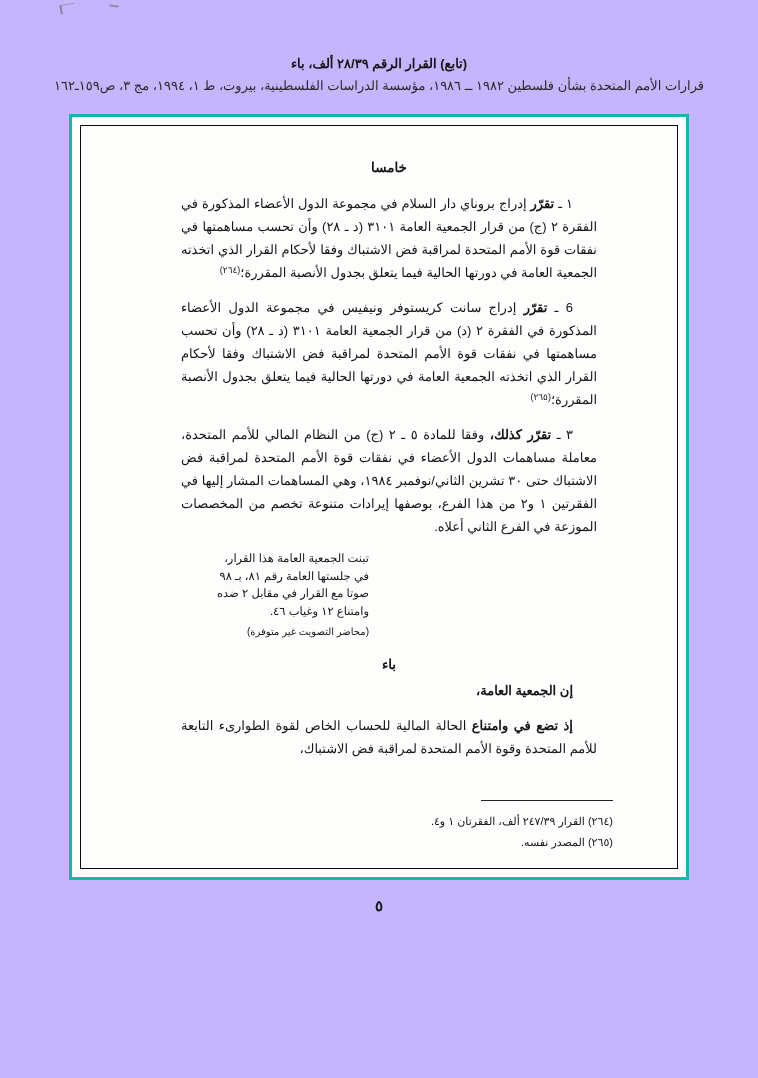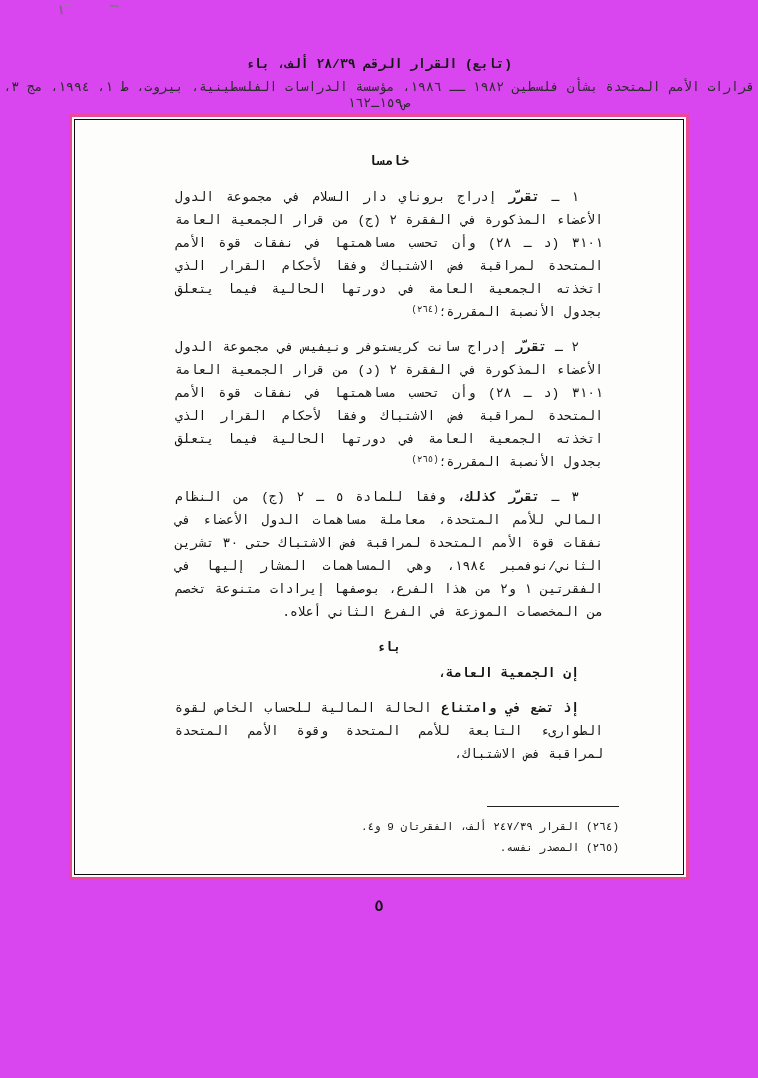--- a/index.html
+++ b/index.html
@@ -1,43 +1,43 @@
 <!DOCTYPE html>
 <html dir="rtl" lang="ar"><head>
 <meta charset="utf-8">
 <style>
   html, body { margin: 0; padding: 0; background: #ffffff; }
   .page {
     position: relative;
     width: 758px;
     height: 1078px;
-    background: #d946ef;
-    font-family: Liberation Mono, monospace;
+    background: #c4b5fd;
+    font-family: Liberation Sans, sans-serif;
     color: #151515;
     direction: rtl;
     overflow: hidden;
   }
 
   
   .scan-mark { position: absolute; opacity: .65; }
   .m1 { left: 60px; top: 4px; width: 13px; height: 8px;
         border-left: 2px solid #666; border-top: 1px solid #888; transform: rotate(-10deg); }
   .m2 { left: 110px; top: 0; width: 9px; height: 5px;
         border-bottom: 2px solid #777; transform: rotate(6deg); }
 
   .doc-header { position: absolute; top: 56px; left: 0; right: 0; text-align: center; }
   .doc-title  { font-size: 13px; font-weight: bold; letter-spacing: 0; }
   .doc-source { font-size: 13px; margin-top: 7px; color: #2a2a2a; }
 
   .frame {
     position: absolute;
     left: 69px; top: 114px;
     width: 620px; height: 766px;
-    border: 3px solid #ec4899;
-    padding: 2px;
+    border: 3px solid #14b8a6;
+    padding: 8px;
     box-sizing: border-box;
     background: #fdfdfc;
   }
   .frame-inner {
     position: relative;
     width: 100%; height: 100%;
     border: 1px solid #0a0a0a;
     box-sizing: border-box;
     padding: 30px 80px 0 100px;
     overflow: hidden;
@@ -106,46 +106,53 @@
 
       <h2 class="sec-heading">خامسا</h2>
 
       <p class="op">
         <span class="num">١ ـ</span>
         <span class="lead">تقرّر</span>
         <span>إدراج بروناي دار السلام في مجموعة الدول الأعضاء المذكورة في الفقرة ٢ (ج) من قرار الجمعية العامة ٣١٠١ (د ـ ٢٨) وأن تحسب مساهمتها في نفقات قوة الأمم المتحدة لمراقبة فض الاشتباك وفقا لأحكام القرار الذي اتخذته الجمعية العامة في دورتها الحالية فيما يتعلق بجدول الأنصبة المقررة؛</span><sup class="fnref">(٢٦٤)</sup>
       </p>
 
       <p class="op">
-        <span class="num">٢ ـ</span>
+        <span class="num">6 ـ</span>
         <span class="lead">تقرّر</span>
         <span>إدراج سانت كريستوفر ونيفيس في مجموعة الدول الأعضاء المذكورة في الفقرة ٢ (د) من قرار الجمعية العامة ٣١٠١ (د ـ ٢٨) وأن تحسب مساهمتها في نفقات قوة الأمم المتحدة لمراقبة فض الاشتباك وفقا لأحكام القرار الذي اتخذته الجمعية العامة في دورتها الحالية فيما يتعلق بجدول الأنصبة المقررة؛</span><sup class="fnref">(٢٦٥)</sup>
       </p>
 
       <p class="op">
         <span class="num">٣ ـ</span>
         <span class="lead">تقرّر كذلك،</span>
         <span>وفقا للمادة ٥ ـ ٢ (ج) من النظام المالي للأمم المتحدة، معاملة مساهمات الدول الأعضاء في نفقات قوة الأمم المتحدة لمراقبة فض الاشتباك حتى ٣٠ تشرين الثاني/نوفمبر ١٩٨٤، وهي المساهمات المشار إليها في الفقرتين ١ و٢ من هذا الفرع، بوصفها إيرادات متنوعة تخصم من المخصصات الموزعة في الفرع الثاني أعلاه.</span>
       </p>
 
+      <div class="note">
+        <div class="note-line">تبنت الجمعية العامة هذا القرار،</div>
+        <div class="note-line">في جلستها العامة رقم ٨١، بـ ٩٨</div>
+        <div class="note-line">صوتا مع القرار في مقابل ٢ ضده</div>
+        <div class="note-line">وامتناع ١٢ وغياب ٤٦.</div>
+        <div class="note-line note-small">(محاضر التصويت غير متوفرة)</div>
+      </div>
 
       <h2 class="sec-heading part">باء</h2>
 
       <p class="intro">إن الجمعية العامة،</p>
 
       <p class="op">
         <span class="lead">إذ تضع في وامتناع</span>
         <span>الحالة المالية للحساب الخاص لقوة الطوارىء التابعة للأمم المتحدة وقوة الأمم المتحدة لمراقبة فض الاشتباك،</span>
       </p>
 
       <div class="footnotes">
         <div class="fn-rule"></div>
         <p class="fn">
           <span class="fn-ref">(٢٦٤)</span>
-          <span>القرار ٢٤٧/٣٩ ألف، الفقرتان 9 و٤.</span>
+          <span>القرار ٢٤٧/٣٩ ألف، الفقرتان ١ و٤.</span>
         </p>
         <p class="fn">
           <span class="fn-ref">(٢٦٥)</span>
           <span>المصدر نفسه.</span>
         </p>
       </div>
 
     </div>
   </section>
 

